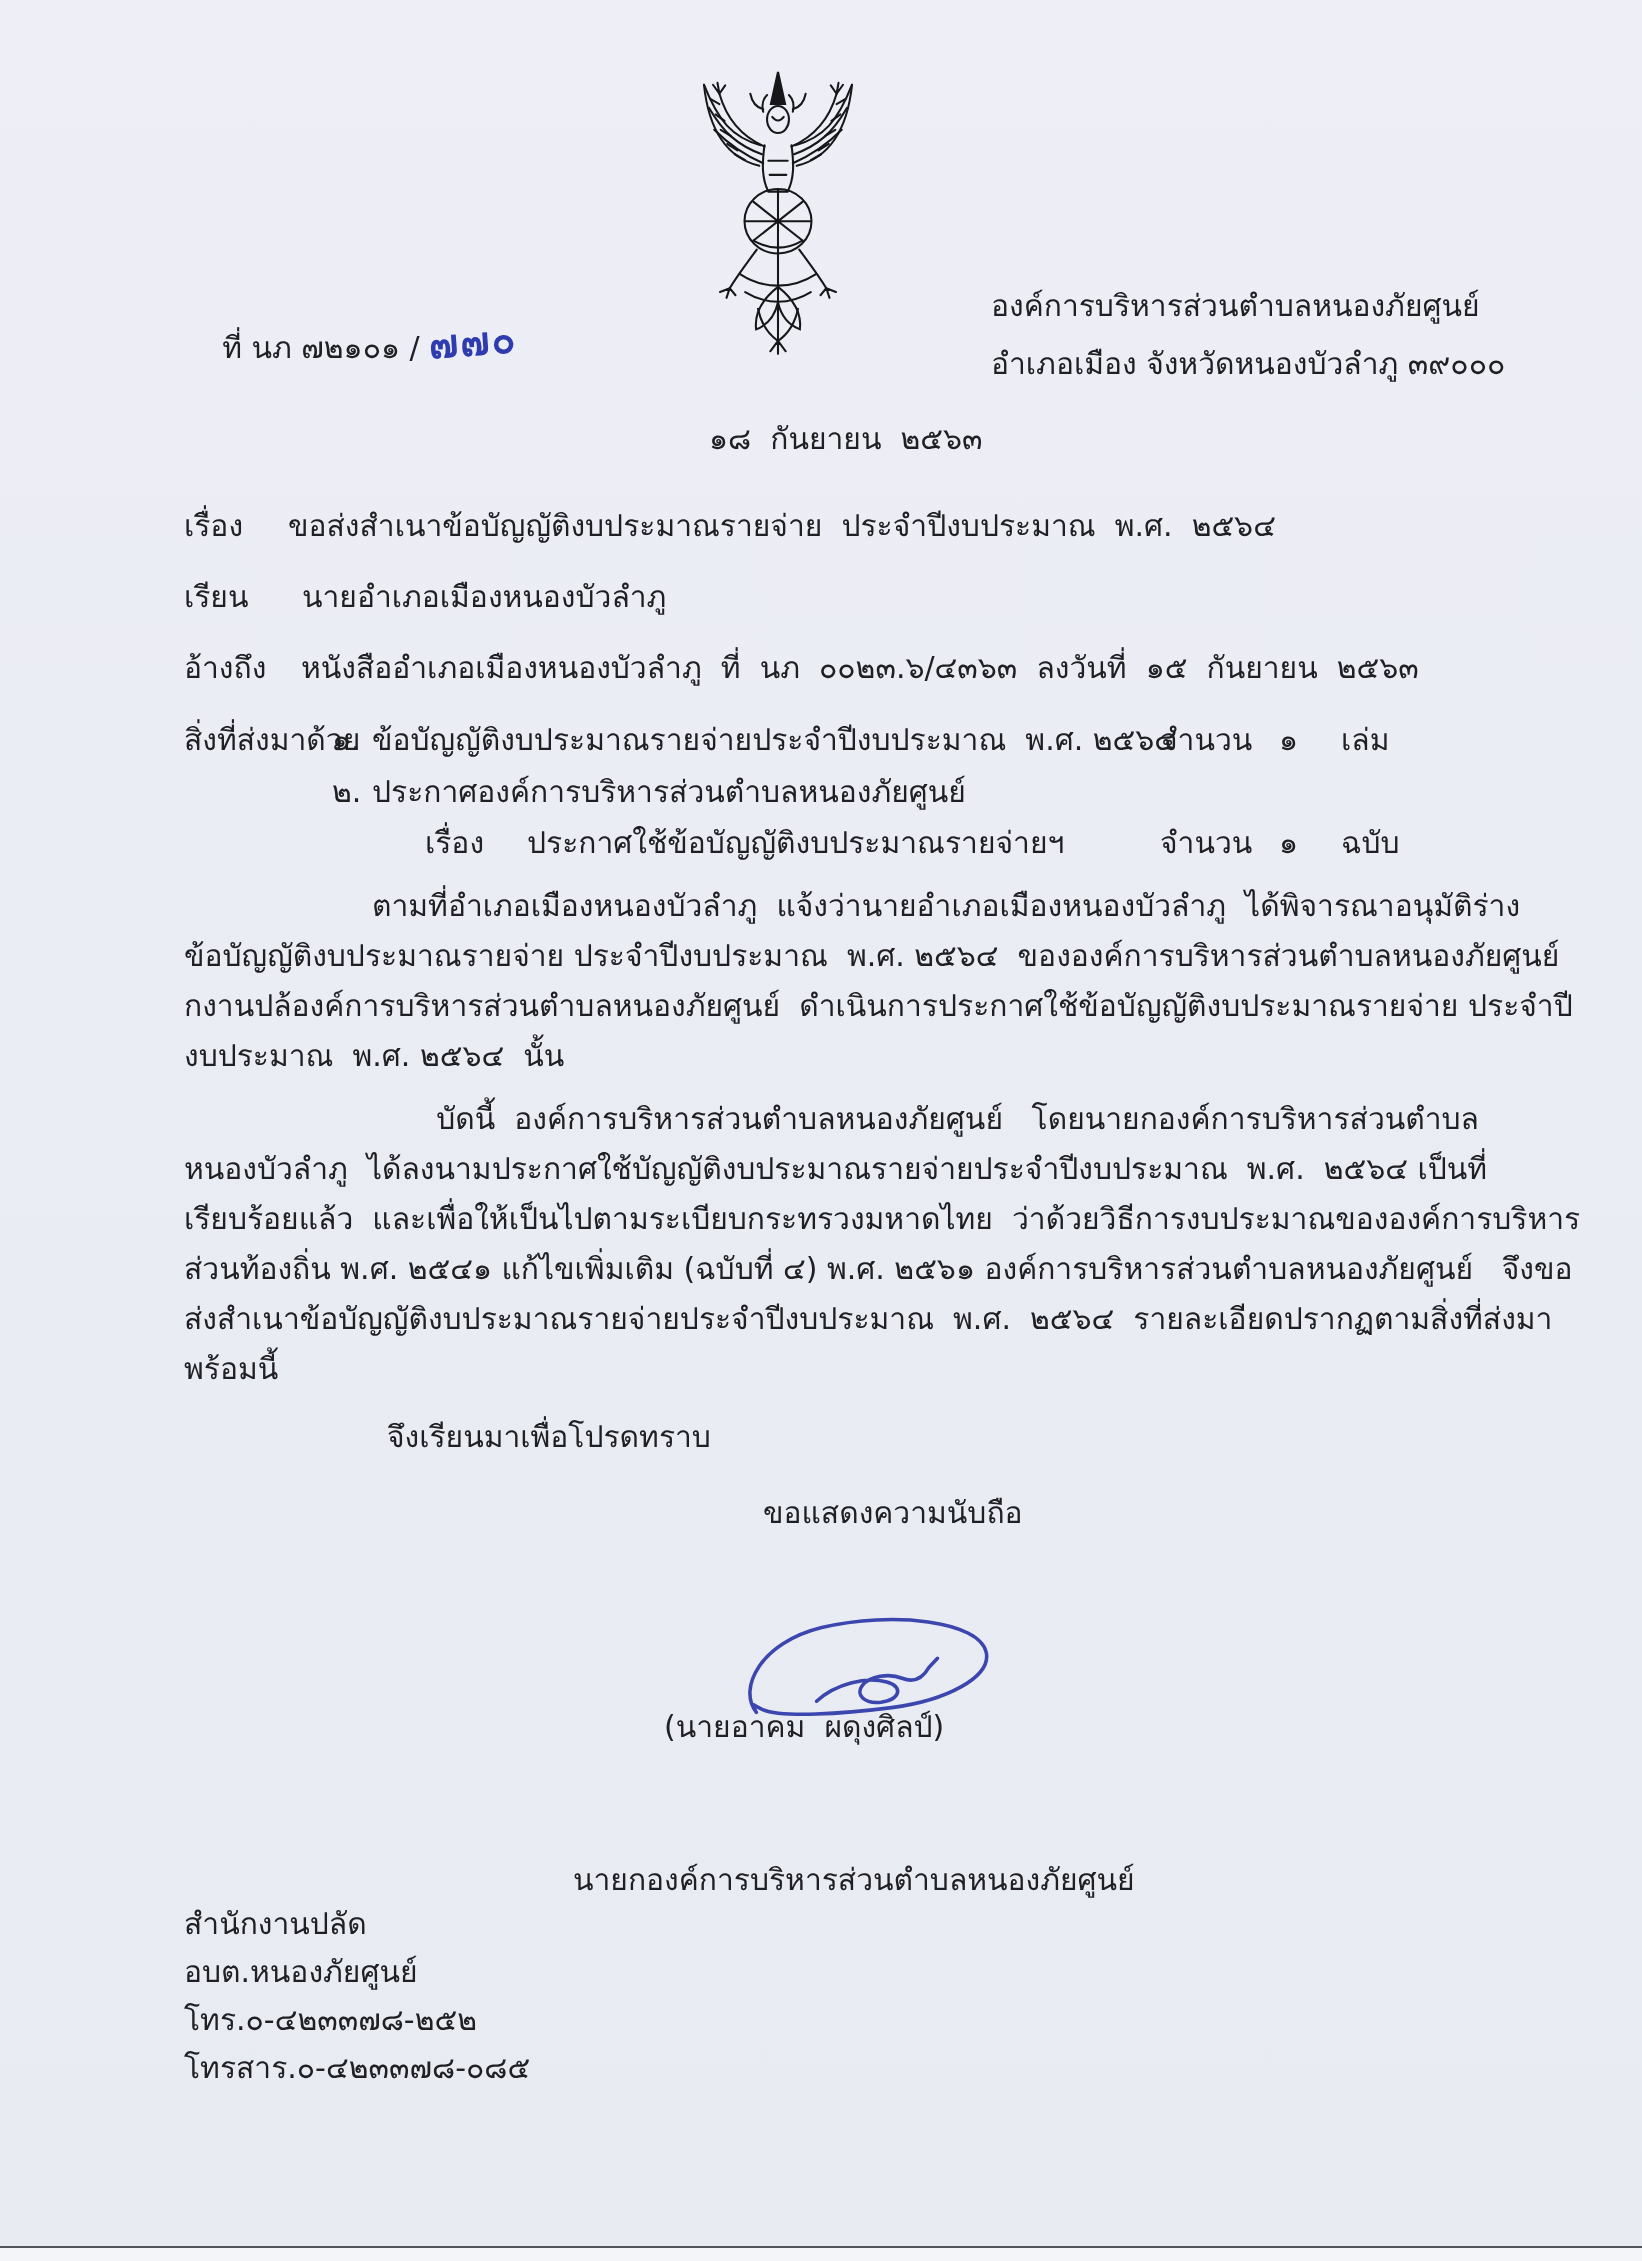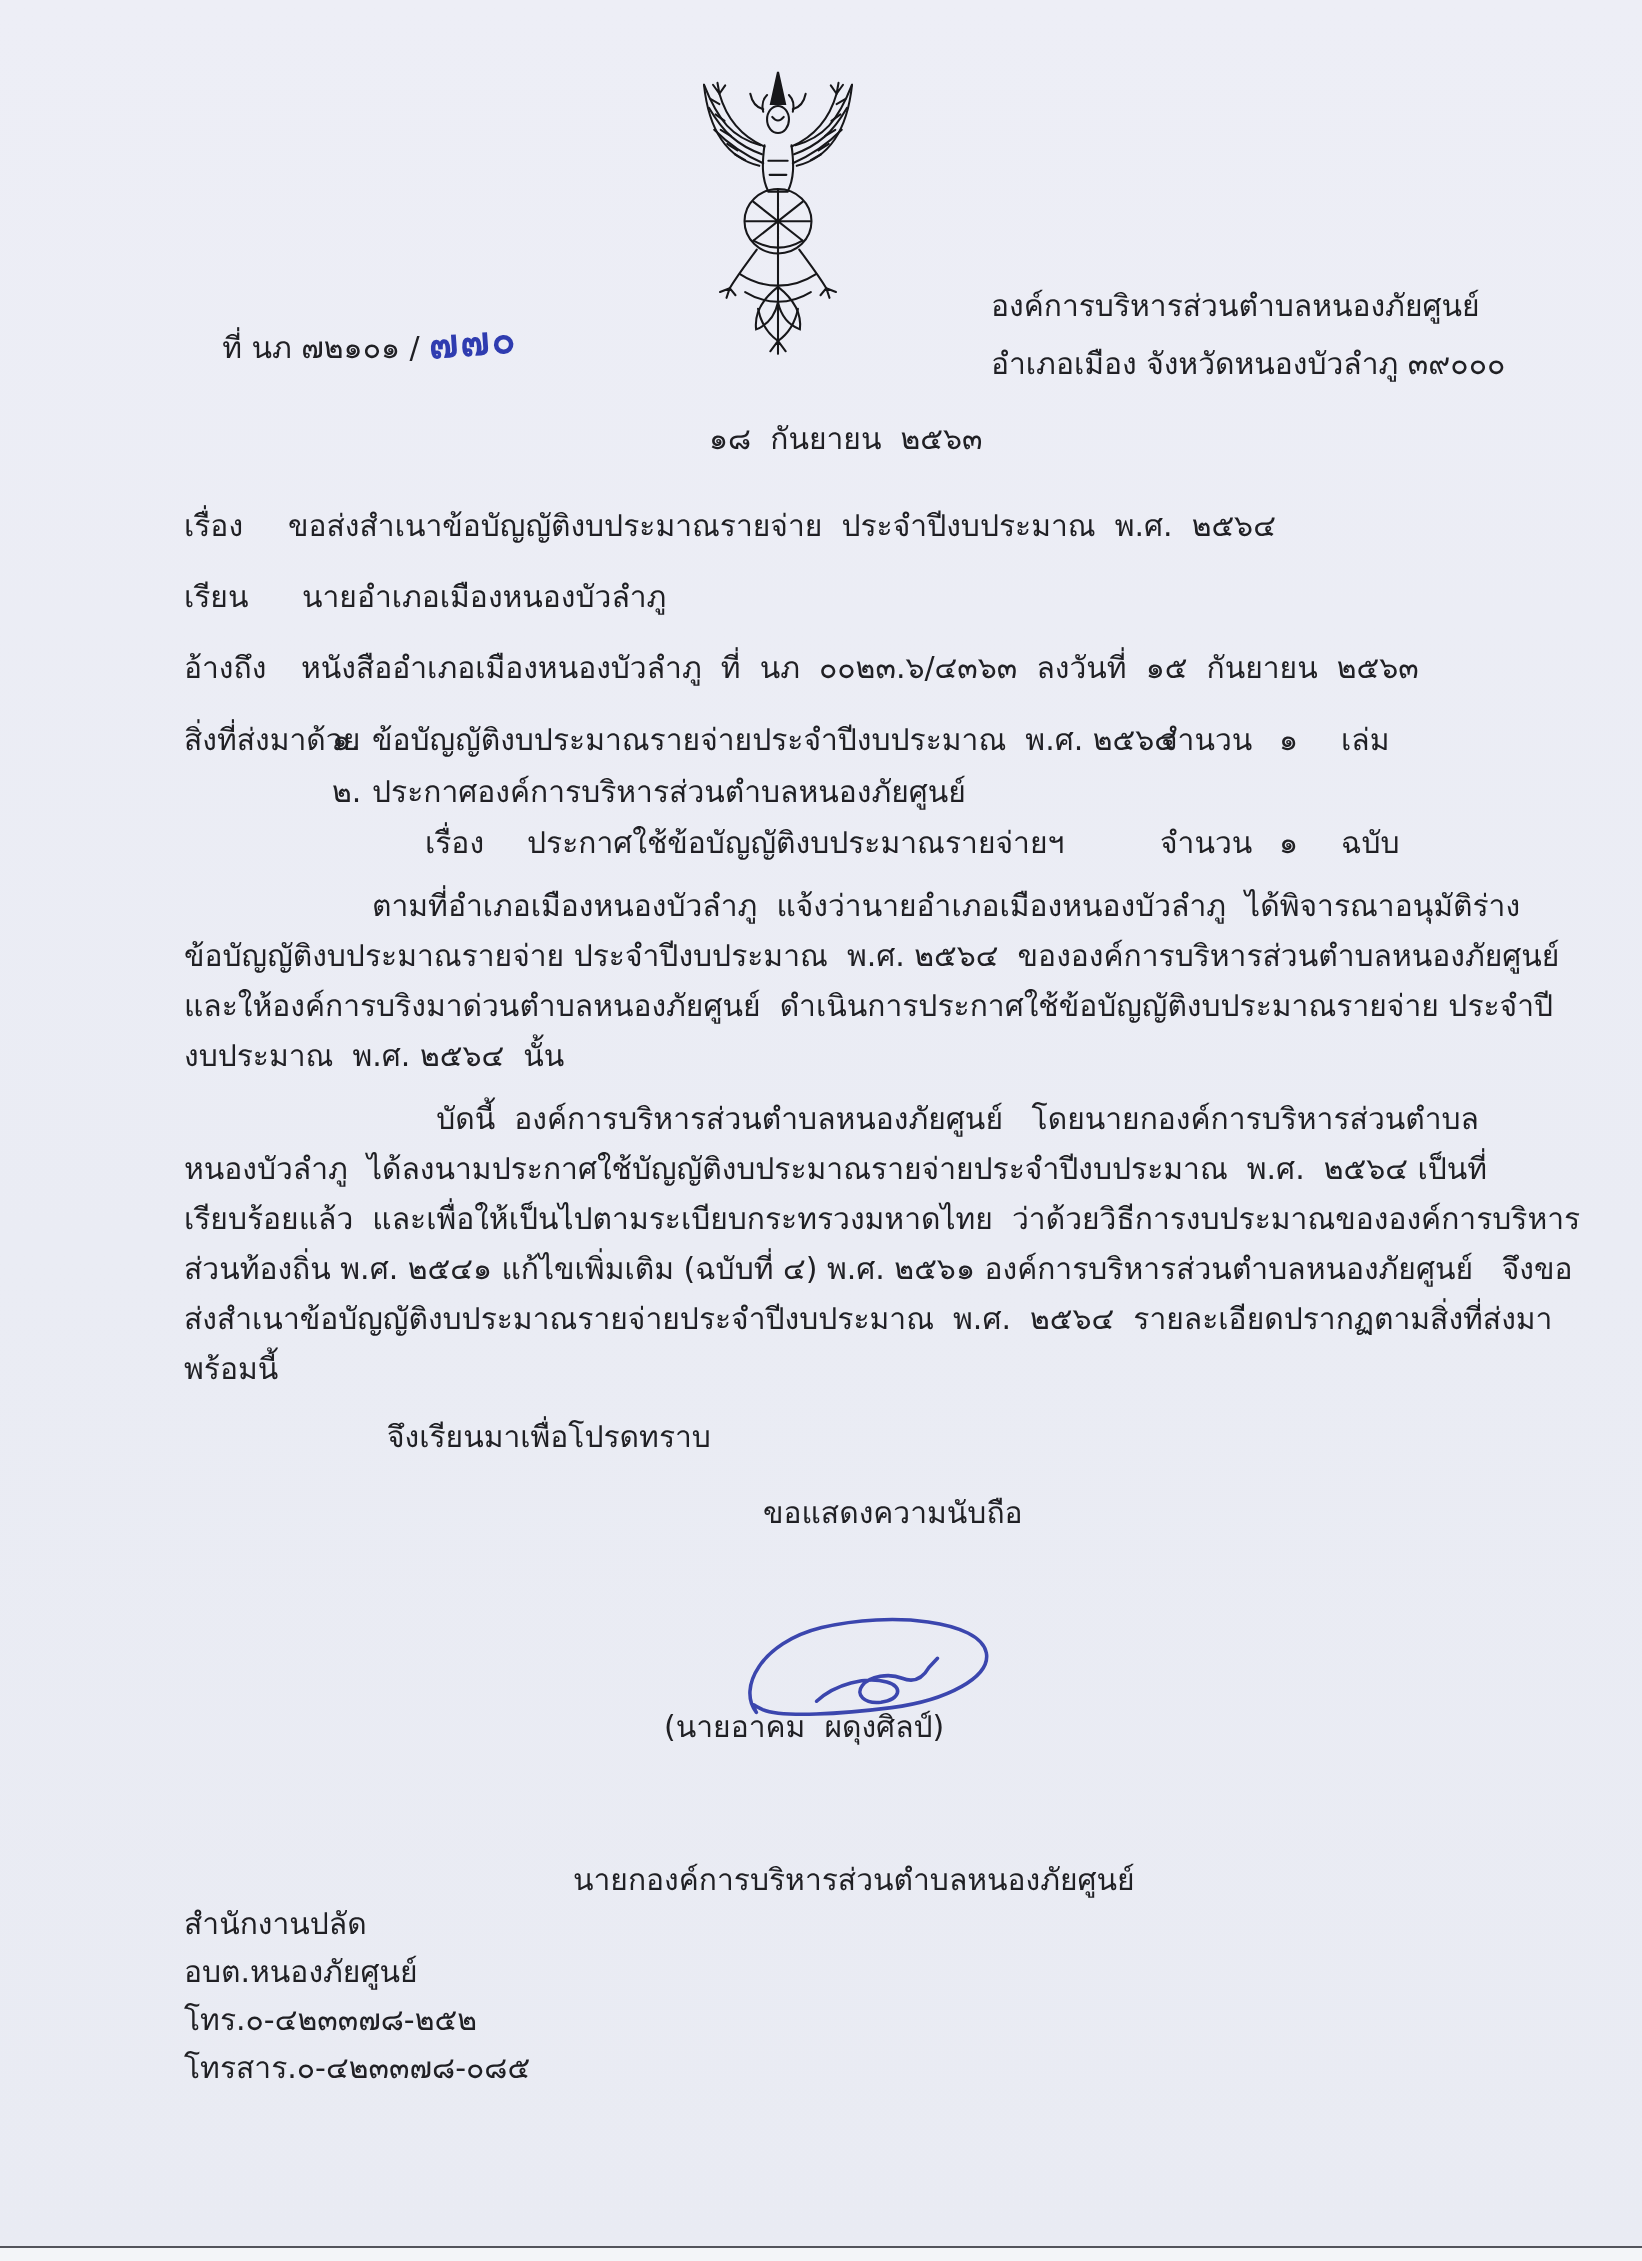--- a/index.html
+++ b/index.html
@@ -132,21 +132,21 @@
     <span style="left:425px;">เรื่อง</span>
     <span style="left:527px;">ประกาศใช้ข้อบัญญัติงบประมาณรายจ่ายฯ</span>
     <span style="left:1160px;">จำนวน</span>
     <span style="left:1279px;">๑</span>
     <span style="left:1341px;">ฉบับ</span>
   </div>
 
   <div class="para indent-first" style="left:184px;top:881px;">
     <div class="line">ตามที่อำเภอเมืองหนองบัวลำภู  แจ้งว่านายอำเภอเมืองหนองบัวลำภู  ได้พิจารณาอนุมัติร่าง</div>
     <div class="line">ข้อบัญญัติงบประมาณรายจ่าย ประจำปีงบประมาณ  พ.ศ. ๒๕๖๔  ขององค์การบริหารส่วนตำบลหนองภัยศูนย์</div>
-    <div class="line">และให้องค์การบริงมาด่วนตำบลหนองภัยศูนย์  ดำเนินการประกาศใช้ข้อบัญญัติงบประมาณรายจ่าย ประจำปี</div>
+    <div class="line">กงานปล้องค์การบริหารส่วนตำบลหนองภัยศูนย์  ดำเนินการประกาศใช้ข้อบัญญัติงบประมาณรายจ่าย ประจำปี</div>
     <div class="line">งบประมาณ  พ.ศ. ๒๕๖๔  นั้น</div>
   </div>
 
   <div class="para indent-first" style="left:184px;top:1094px;">
     <div class="line">บัดนี้  องค์การบริหารส่วนตำบลหนองภัยศูนย์   โดยนายกองค์การบริหารส่วนตำบล</div>
     <div class="line">หนองบัวลำภู  ได้ลงนามประกาศใช้บัญญัติงบประมาณรายจ่ายประจำปีงบประมาณ  พ.ศ.  ๒๕๖๔ เป็นที่</div>
     <div class="line">เรียบร้อยแล้ว  และเพื่อให้เป็นไปตามระเบียบกระทรวงมหาดไทย  ว่าด้วยวิธีการงบประมาณขององค์การบริหาร</div>
     <div class="line">ส่วนท้องถิ่น พ.ศ. ๒๕๔๑ แก้ไขเพิ่มเติม (ฉบับที่ ๔) พ.ศ. ๒๕๖๑ องค์การบริหารส่วนตำบลหนองภัยศูนย์   จึงขอ</div>
     <div class="line">ส่งสำเนาข้อบัญญัติงบประมาณรายจ่ายประจำปีงบประมาณ  พ.ศ.  ๒๕๖๔  รายละเอียดปรากฏตามสิ่งที่ส่งมา</div>
     <div class="line">พร้อมนี้</div>

